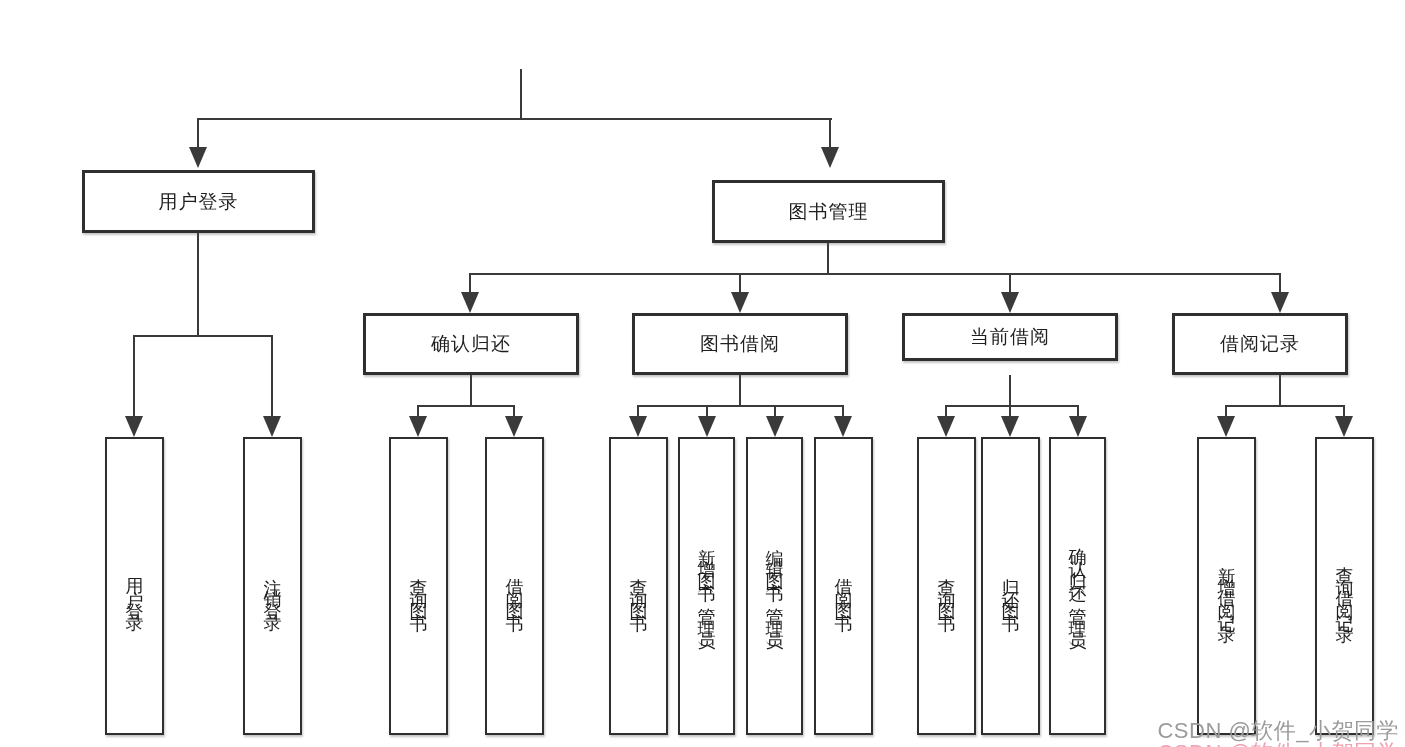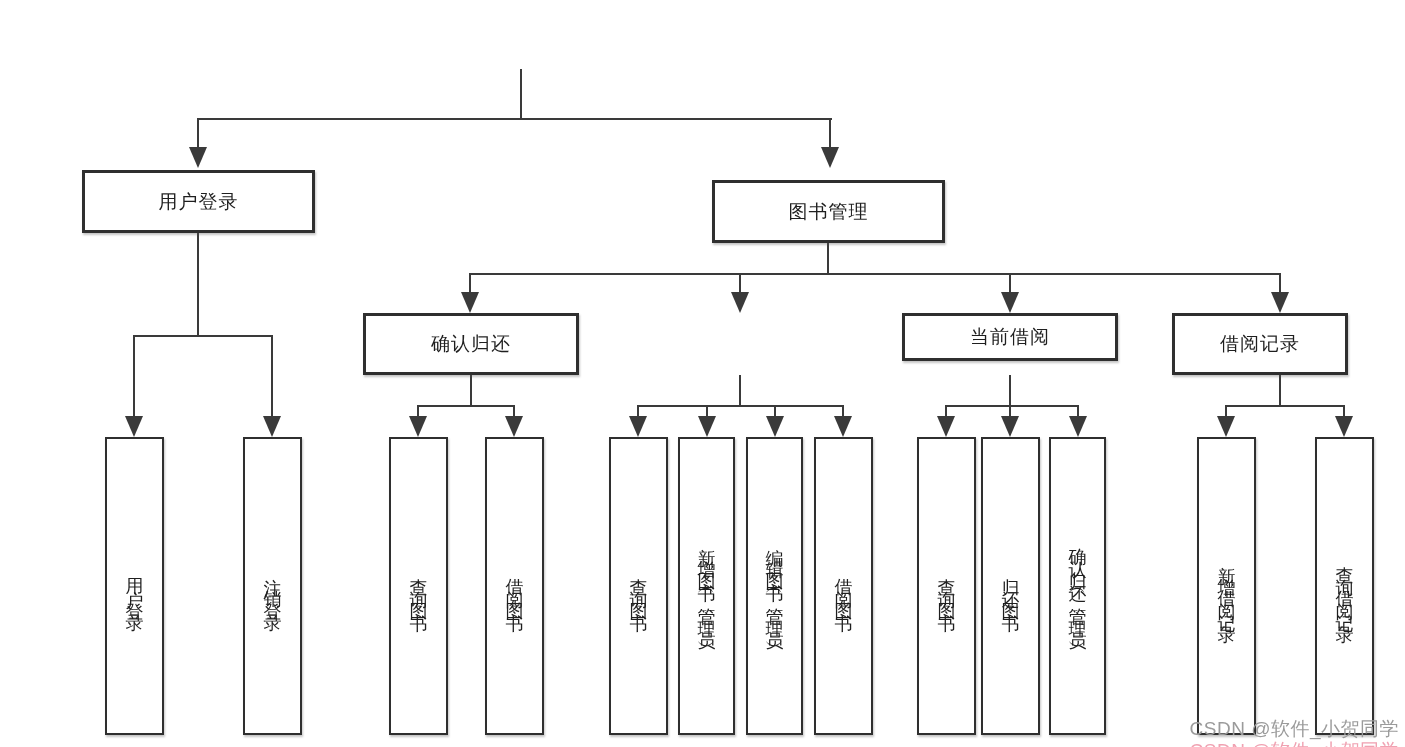--- a/index.html
+++ b/index.html
@@ -17,21 +17,21 @@
              border-width:2px;padding-top:4px;}
 
   
   .vl{position:absolute;width:2px;background:#3a3a3a;}
   .hl{position:absolute;height:2px;background:#3a3a3a;}
   .arrow{position:absolute;width:0;height:0;
          border-left:9px solid transparent;border-right:9px solid transparent;
          border-top:21px solid #3a3a3a;}
 
   
-  .watermark{position:absolute;right:6px;top:716px;font-size:19px;color:#9b9b9b;
+  .watermark{position:absolute;right:6px;top:716px;font-size:22px;color:#9b9b9b;
              white-space:nowrap;letter-spacing:0.5px;
              text-shadow:0 22px 0 #f0a2b2;}
 </style>
 </head>
 <body>
 
 <div class="stage">
 
   <div class="vl" style="left:520px;top:69px;height:50px"></div>
   <div class="hl" style="left:197px;top:118px;width:635px"></div>
@@ -92,20 +92,21 @@
   <div class="arrow" style="left:1217px;top:416px"></div>
   <div class="arrow" style="left:1335px;top:416px"></div>
 
 
   <div class="node" style="left:82px;top:170px;width:233px;height:63px">用户登录</div>
 
   <div class="node" style="left:712px;top:180px;width:233px;height:63px">图书管理</div>
 
   <div class="node" style="left:363px;top:313px;width:216px;height:62px">确认归还</div>
 
+  <div class="node" style="left:632px;top:313px;width:216px;height:62px">图书借阅</div>
 
   <div class="node" style="left:902px;top:313px;width:216px;height:48px">当前借阅</div>
 
   <div class="node" style="left:1172px;top:313px;width:176px;height:62px">借阅记录</div>
 
   <div class="node leaf" style="left:105px;top:437px;width:59px;height:298px">用户登录</div>
 
   <div class="node leaf" style="left:243px;top:437px;width:59px;height:298px">注销登录</div>
 
   <div class="node leaf" style="left:389px;top:437px;width:59px;height:298px">查询图书</div>

